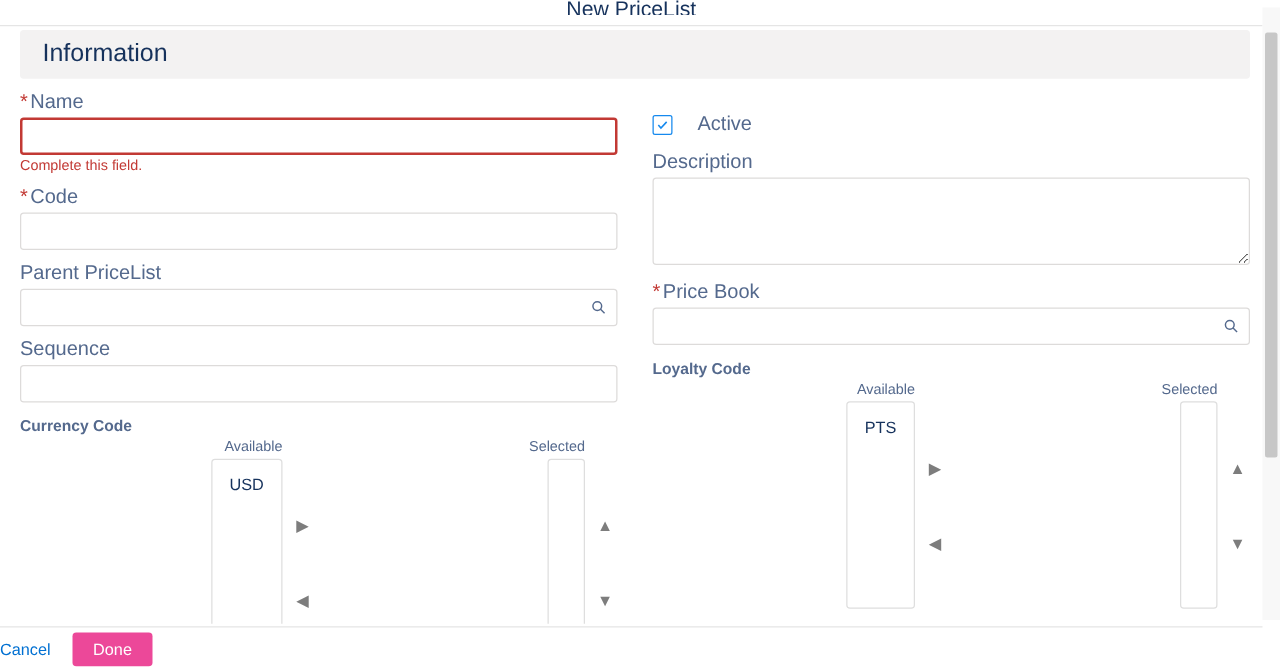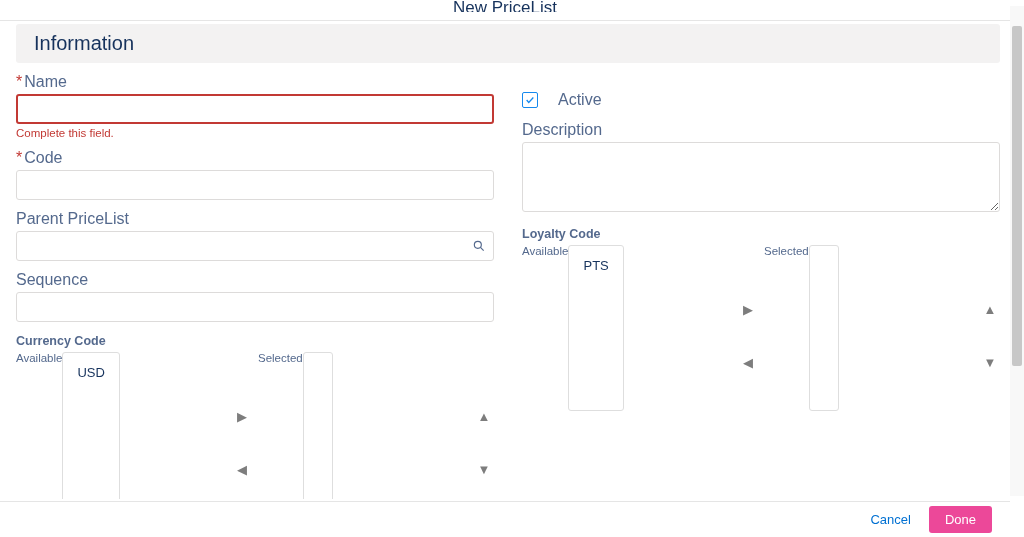--- a/index.html
+++ b/index.html
@@ -76,35 +76,35 @@
     width: 16px; height: 16px; border: 1px solid #1589ee; border-radius: 2px;
     display: flex; align-items: center; justify-content: center; color: #1589ee;
   }
   .textarea {
     width: 100%; height: 70px; border: 1px solid #dddbda; border-radius: 3px;
     padding: 6px 8px; font-size: 13px; resize: both;
   }
   .dual-section { margin-top: 12px; }
   .dual-title { font-size: 12.5px; color: #54698d; font-weight: 600; margin-bottom: 4px; }
   .dual-container { display: flex; align-items: stretch; gap: 6px; }
-  .dual-col { flex: 1; display: flex; flex-direction: row; }
+  .dual-col { flex: 1; display: flex; flex-direction: column; align-items: flex-end; }
   .dual-label { font-size: 11.5px; color: #54698d; margin-bottom: 3px; }
   .dual-box {
     border: 1px solid #dedede; border-radius: 3px; height: 166px;
     padding: 12px 14px; font-size: 13px; color: #16325c;
   }
   .dual-ctrl {
     width: 20px; display: flex; flex-direction: column; justify-content: space-around;
     align-items: center; padding: 22px 0;
   }
   .dual-ctrl .arrow { color: #7d7d7d; cursor: pointer; }
   .footer {
     position: absolute; left: 0; right: 14px; bottom: 0; height: 36px;
     border-top: 1px solid #e5e5e5;
-    display: flex; justify-content: flex-end; align-items: center;
+    display: flex; justify-content: flex-start; align-items: center;
     padding-right: 18px; gap: 18px;
     background: #fff;
   }
   .btn-link { color: #0070d2; font-size: 13px; cursor: pointer; }
   .btn-primary {
     background: #ec4899; color: #fff; border: none; border-radius: 3px;
     padding: 6px 16px; font-size: 13px; cursor: pointer;
   }
 </style>
 </head>
@@ -174,20 +174,30 @@
           <svg width="10" height="10" viewBox="0 0 24 24" fill="none" stroke="currentColor" stroke-width="3">
               <polyline points="4,12 9,18 20,6"></polyline>
             </svg>
         </div>
         <span class="field-label" style="margin:0">Active</span>
       </div>
       <div class="field">
         <span class="field-label">Description</span>
         <textarea class="textarea" style=""></textarea>
       </div>
+      <div class="field">
+        <span class="field-label required">Price Book</span>
+        <div class="lookup-wrap">
+          <input class="text-input" value="" style="">
+          <svg class="lookup-icon" viewBox="0 0 24 24" fill="none" stroke="currentColor" stroke-width="2">
+              <circle cx="10" cy="10" r="6"></circle>
+              <line x1="20" y1="20" x2="14.5" y2="14.5"></line>
+            </svg>
+        </div>
+      </div>
 
       <div class="dual-section">
         <div class="dual-title">Loyalty Code</div>
         <div class="dual-container">
           <div class="dual-col">
             <span class="dual-label">Available</span>
             <div class="dual-box">
               <div>PTS</div>
             </div>
           </div>

